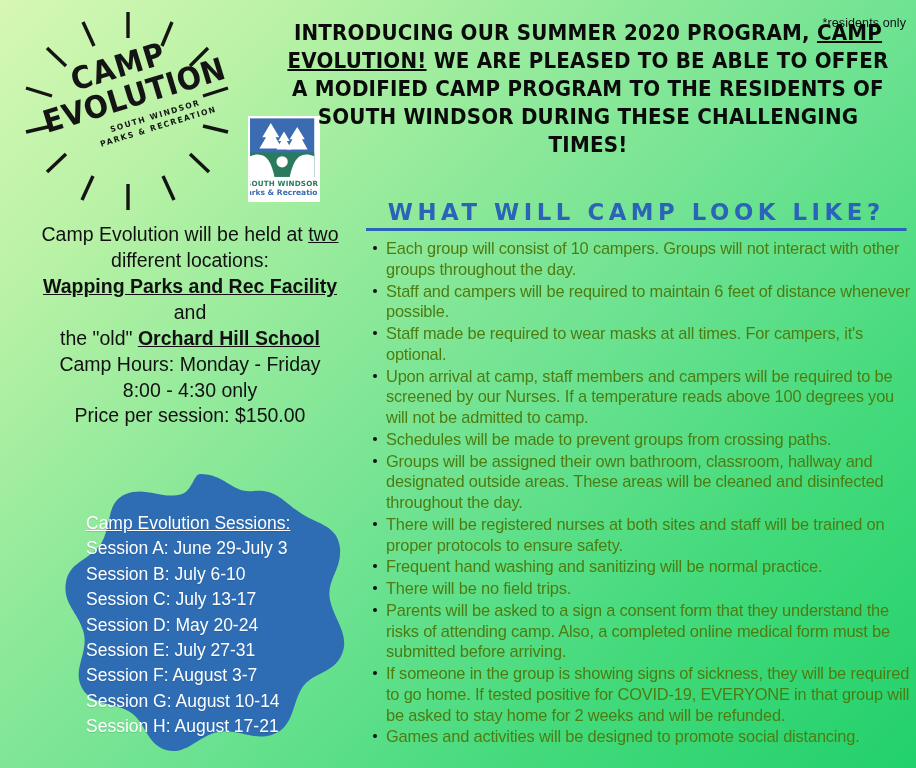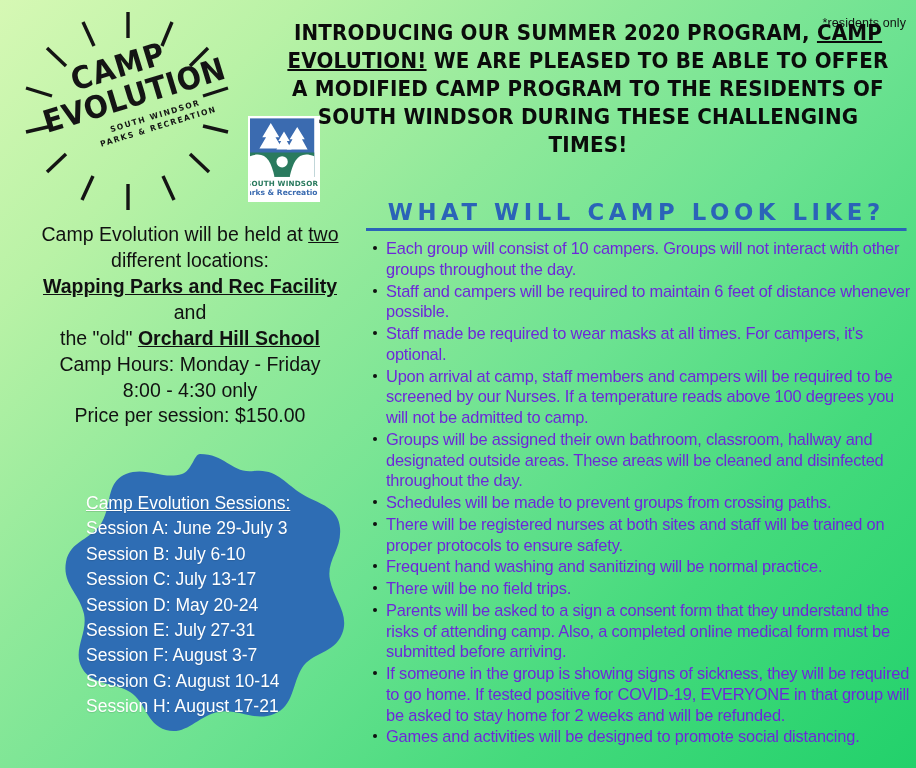--- a/index.html
+++ b/index.html
@@ -115,21 +115,21 @@
     color: #111;
   }
   .left-info .row { white-space: nowrap; }
   .left-info b { font-weight: bold; }
   .left-info u { text-decoration: underline; text-align: right; }
 
   
   .sessions-badge {
     position: absolute;
     left: 50px;
-    top: 448px;
+    top: 468px;
     width: 300px;
     height: 300px;
   }
   .sessions-blob { position: absolute; inset: 0; }
   .sessions-text {
     position: absolute;
     left: 36px;
     top: 43px;
     width: 250px;
     color: #ffffff;
@@ -163,21 +163,21 @@
   }
   .bullets {
     margin-top: 7px;
     list-style: none;
   }
   .bullets li {
     position: relative;
     padding-left: 20px;
     font-size: 16.4px;
     line-height: 1.265;
-    color: #6d28d9;
+    color: #4d7c0f;
     margin-bottom: 1px;
     letter-spacing: -0.18px;
   }
   .bullets li::before {
     content: "";
     position: absolute;
     left: 7px;
     top: 8px;
     width: 4px;
     height: 4px;
@@ -288,22 +288,22 @@
   </div>
 </div>
 
 <div class="right-col">
   <div class="right-heading">WHAT WILL CAMP LOOK LIKE?</div>
   <ul class="bullets">
     <li>Each group will consist of 10 campers. Groups will not interact with other groups throughout the day.</li>
     <li>Staff and campers will be required to maintain 6 feet of distance whenever possible.</li>
     <li>Staff made be required to wear masks at all times. For campers, it's optional.</li>
     <li>Upon arrival at camp, staff members and campers will be required to be screened by our Nurses. If a temperature reads above 100 degrees you will not be admitted to camp.</li>
+    <li>Schedules will be made to prevent groups from crossing paths.</li>
     <li>Groups will be assigned their own bathroom, classroom, hallway and designated outside areas. These areas will be cleaned and disinfected throughout the day.</li>
-    <li>Schedules will be made to prevent groups from crossing paths.</li>
     <li>There will be registered nurses at both sites and staff will be trained on proper protocols to ensure safety.</li>
     <li>Frequent hand washing and sanitizing will be normal practice.</li>
     <li>There will be no field trips.</li>
     <li>Parents will be asked to a sign a consent form that they understand the risks of attending camp. Also, a completed online medical form must be submitted before arriving.</li>
     <li>If someone in the group is showing signs of sickness, they will be required to go home. If tested positive for COVID-19, EVERYONE in that group will be asked to stay home for 2 weeks and will be refunded.</li>
     <li>Games and activities will be designed to promote social distancing.</li>
   </ul>
 </div>
 
 </body></html>

